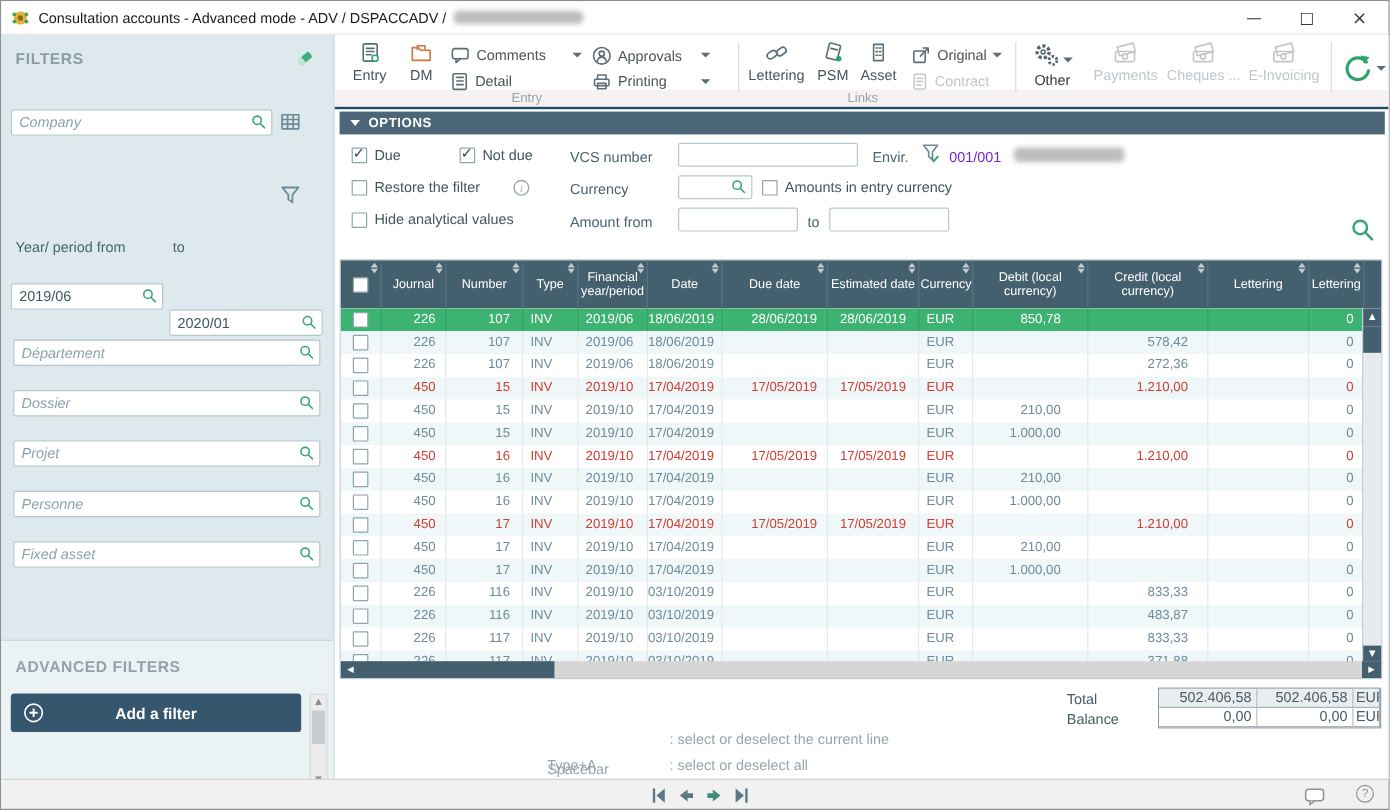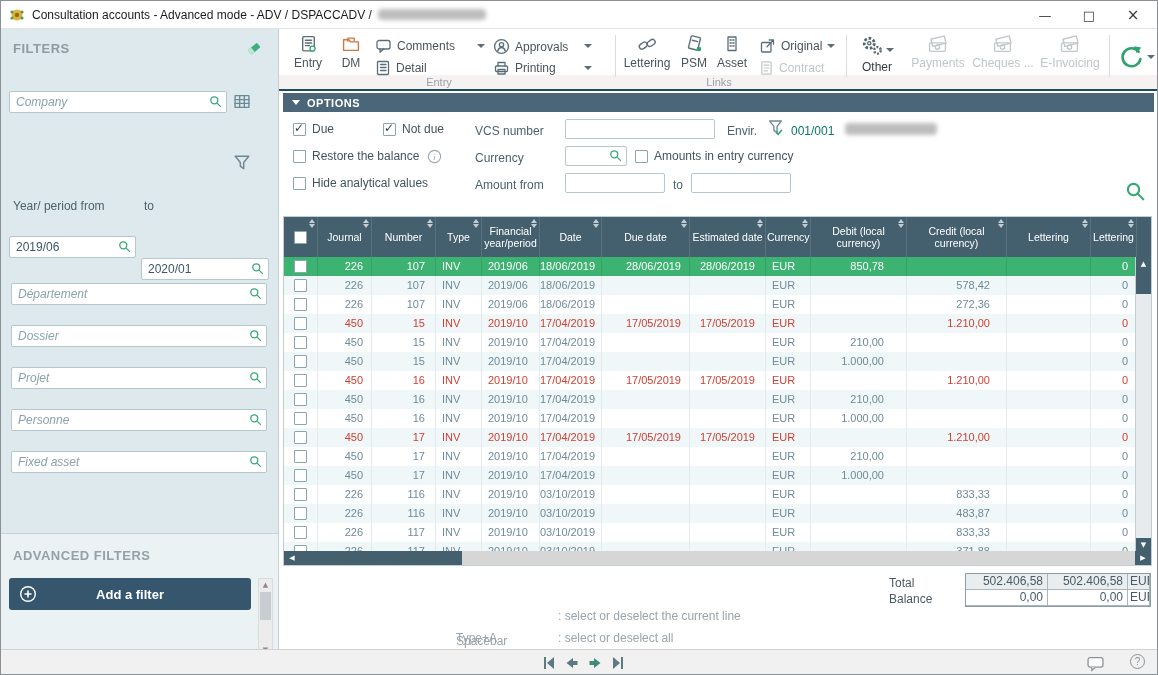--- a/index.html
+++ b/index.html
@@ -438,26 +438,26 @@
       <span class="cb checked"></span>
         <span class="cbl">Not due</span>
     </label>
     <div class="ab lbl" style="left:196px;top:33px">VCS number</div>
     <input class="ab oin" style="left: 286px; top: 28px; width: 150px;" value="">
     <div class="ab lbl" style="left:448px;top:33px">Envir.</div>
     <svg class="ab" style="left:488px;top:28px" width="17" height="19" viewBox="0 0 16 17">
       <path class="ico" d="M2.5 1.5h11l-4 5v6l-3-2.2V6.5z" style="stroke:#6b8a96"></path>
       <path d="M8.5 12l2 2 3.5-4" fill="none" stroke="#2ea36b" stroke-width="1.5"></path>
     </svg>
-    <div class="ab lbl" style="left:512px;top:33px;color:#0f766e">001/001</div>
+    <div class="ab lbl" style="left:512px;top:33px;color:#6d28d9">001/001</div>
     <span class="redacted ab" style="left:566px;top:32px;width:92px;height:12px"></span>
 
     <label class="cbwrap ab" style="left:14px;top:58px">
       <span class="cb"></span>
-        <span class="cbl">Restore the balance</span>
+        <span class="cbl">Restore the filter</span>
     </label>
     <svg class="ab" style="left:148px;top:58px" width="15" height="15" viewBox="0 0 16 16">
       <circle cx="8" cy="8" r="6.5" fill="none" stroke="#9aa6ac" stroke-width="1.2"></circle>
       <text x="8" y="11.5" text-anchor="middle" font-size="9" font-style="italic" fill="#9aa6ac" font-family="Liberation Serif,serif">i</text>
     </svg>
     <div class="ab lbl" style="left:196px;top:60px">Currency</div>
     <div class="ab sfield" style="left:286px;top:55px;width:62px">
       <input class="oin" style="width: 100%; padding-right: 18px;" value="">
       <svg class="in-icon" style="top:3px" viewBox="0 0 16 16">
         <circle class="sic" cx="6.5" cy="6.5" r="4.3"></circle>

